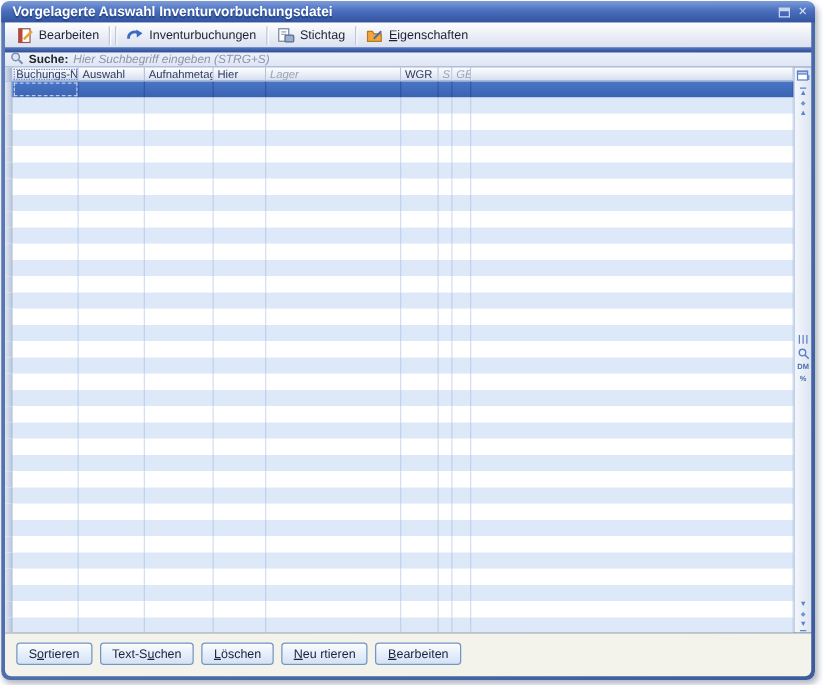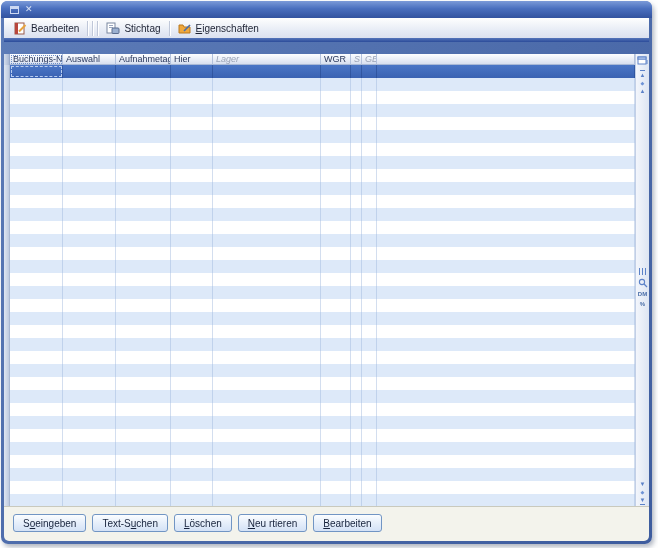--- a/index.html
+++ b/index.html
@@ -68,39 +68,49 @@
   .fbtn{height:18px;padding:0 9px;font-size:10px;color:#17233c;
     background:linear-gradient(#fbfdff,#e8f0fb 45%,#d4e2f6);
     border:1px solid #7195c4;border-radius:3px;display:flex;align-items:center;white-space:nowrap;}
 </style>
 </head>
 <body>
 
 <div class="window">
 
   <div class="titlebar">
+    <span class="title">Vorgelagerte Auswahl Inventurvorbuchungsdatei</span>
     <span class="winbtns">
       <span class="restore"></span>
       <span class="close">✕</span>
     </span>
   </div>
 
   <div class="toolbar">
     <div class="tbtn">
       <span>
           <svg width="13" height="13" viewBox="0 0 13 13">
             <rect x="1" y="1" width="9" height="11" fill="#fff" stroke="#9a5a4a"></rect>
             <rect x="1" y="1" width="3" height="11" fill="#b8463c"></rect>
             <line x1="5" y1="9.5" x2="11.5" y2="3" stroke="#e8a33d" stroke-width="2"></line>
           </svg>
         </span>
       <span><span>Bearbeiten</span><span class="mn"></span><span></span></span>
     </div>
     <div class="tsep"></div>
     <div class="tsep"></div>
+    <div class="tbtn">
+      <span>
+          <svg width="14" height="13" viewBox="0 0 14 13">
+            <path d="M2 9 A5 4.5 0 0 1 10 4.5" stroke="#3a6cc0" fill="none" stroke-width="2.2"></path>
+            <path d="M8 1.5 L13 4.5 L8.5 8 Z" fill="#3a6cc0"></path>
+          </svg>
+        </span>
+      <span><span>Inventurbuchungen</span><span class="mn"></span><span></span></span>
+    </div>
     <div class="tsep"></div>
     <div class="tbtn">
       <span>
           <svg width="14" height="13" viewBox="0 0 14 13">
             <rect x="1" y="1" width="8" height="10" fill="#fff" stroke="#7a87a0"></rect>
             <line x1="3" y1="3.5" x2="7" y2="3.5" stroke="#9aa6bd"></line>
             <line x1="3" y1="5.5" x2="7" y2="5.5" stroke="#9aa6bd"></line>
             <rect x="6" y="6" width="7" height="5.5" rx="1" fill="#9bb0d0" stroke="#5a6c8e"></rect>
           </svg>
         </span>
@@ -113,20 +123,28 @@
             <path d="M1 4 L1 11 L12 11 L12 5 L6 5 L5 3 L1 3 Z" fill="#f0a83c" stroke="#b8791e"></path>
             <line x1="6" y1="9" x2="12" y2="3" stroke="#4a6ea8" stroke-width="1.6"></line>
           </svg>
         </span>
       <span><span></span><span class="mn">E</span><span>igenschaften</span></span>
     </div>
   </div>
 
   <div class="bluestrip"></div>
 
+  <div class="searchbar">
+    <span><svg width="11" height="11" viewBox="0 0 11 11">
+          <circle cx="4.5" cy="4.5" r="3" fill="#dce6f5" stroke="#7a8db0" stroke-width="1.2"></circle>
+          <line x1="7" y1="7" x2="10" y2="10" stroke="#7a8db0" stroke-width="1.5"></line>
+        </svg></span>
+    <span class="search-label">Suche:</span>
+    <span class="search-ph">Hier Suchbegriff eingeben (STRG+S)</span>
+  </div>
 
   <div class="grid">
     <div class="grid-header">
         <div class="hcell first" style="flex: 0 0 53px;">Buchungs-Nr.</div>
         <div class="hcell" style="flex: 0 0 53px;">Auswahl</div>
         <div class="hcell" style="flex: 0 0 55px;">Aufnahmetag</div>
         <div class="hcell" style="flex: 0 0 42px;">Hier</div>
         <div class="hcell muted" style="flex: 0 0 108px;">Lager</div>
         <div class="hcell" style="flex: 0 0 30px;">WGR</div>
         <div class="hcell muted" style="flex: 0 0 11px;">S</div>
@@ -539,21 +557,21 @@
     <span class="vicon mini-label">DM</span>
     <span class="vicon mini-label">%</span>
     <span class="vspacer"></span>
     <span class="vicon navglyph">▼</span>
     <span class="vicon thumb">◆</span>
     <span class="vicon navglyph navline-bot">▼</span>
   </div>
 
   <div class="bottombar">
     <div class="fbtn">
-        <span><span>S</span><span class="mn">o</span><span>eingeben</span></span>
+        <span><span>S</span><span class="mn">o</span><span>rtieren</span></span>
       </div>
     <div class="fbtn">
         <span><span>Text-S</span><span class="mn">u</span><span>chen</span></span>
       </div>
     <div class="fbtn">
         <span><span></span><span class="mn">L</span><span>öschen</span></span>
       </div>
     <div class="fbtn">
         <span><span></span><span class="mn">N</span><span>eu rtieren</span></span>
       </div>

